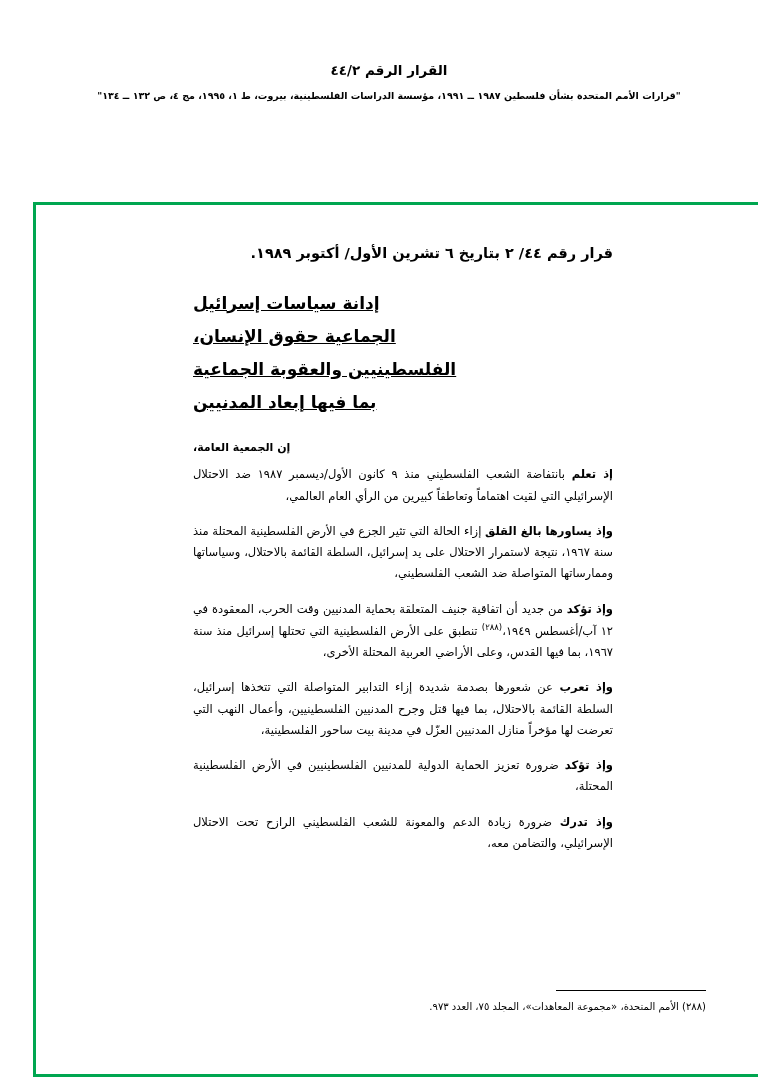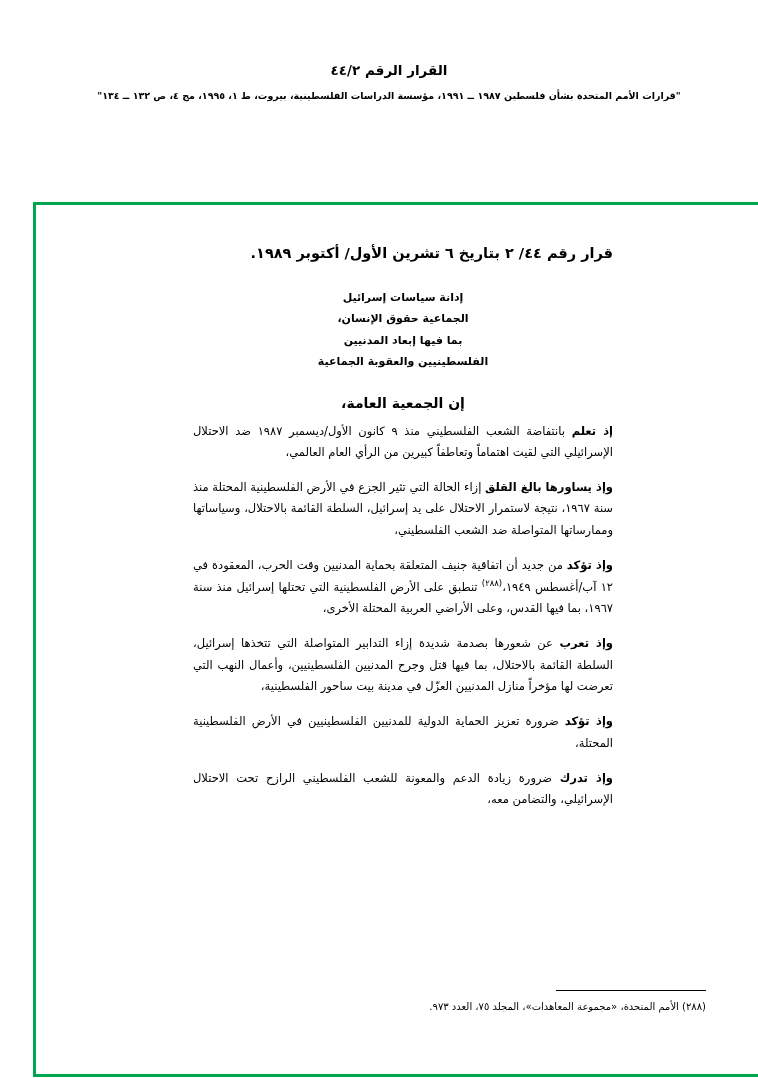--- a/index.html
+++ b/index.html
@@ -65,31 +65,32 @@
     text-align: right;
   }
   .res-heading {
     font-size: 14.5px;
     font-weight: bold;
     text-align: right;
     margin: 0 0 22px 0;
     line-height: 1.5;
   }
   .subject {
-    text-align: center;
-    font-size: 11px;
+    text-align: left;
+    font-size: 17px;
     font-weight: bold;
     line-height: 1.95;
     margin: 0 0 22px 0;
+    text-decoration: underline;
   }
   .assembly {
-    font-size: 14px;
+    font-size: 11px;
     font-weight: bold;
     margin: 0 0 10px 0;
-    text-align: center;
+    text-align: left;
   }
   p.para {
     font-size: 11.5px;
     line-height: 1.85;
     margin: 0 0 14px 0;
     text-align: justify;
     text-justify: inter-word;
   }
   .b {
     font-weight: bold;
@@ -129,22 +130,22 @@
 
   <div class="frame">
     <div class="frame-inner">
       <div class="body-col">
 
         <div class="res-heading">قرار رقم ٤٤/ ٢ بتاريخ ٦ تشرين الأول/ أكتوبر ١٩٨٩.</div>
 
         <div class="subject">
           <div>إدانة سياسات إسرائيل</div>
           <div>الجماعية حقوق الإنسان،</div>
+          <div>الفلسطينيين والعقوبة الجماعية</div>
           <div>بما فيها إبعاد المدنيين</div>
-          <div>الفلسطينيين والعقوبة الجماعية</div>
         </div>
 
         <div class="assembly">إن الجمعية العامة،</div>
 
         <p class="para"><span class="b">إذ تعلم</span><span> بانتفاضة الشعب الفلسطيني منذ ٩ كانون الأول/ديسمبر ١٩٨٧ ضد الاحتلال الإسرائيلي التي لقيت اهتماماً وتعاطفاً كبيرين من الرأي العام العالمي،</span></p>
 
         <p class="para"><span class="b">وإذ يساورها بالغ القلق</span><span> إزاء الحالة التي تثير الجزع في الأرض الفلسطينية المحتلة منذ سنة ١٩٦٧، نتيجة لاستمرار الاحتلال على يد إسرائيل، السلطة القائمة بالاحتلال، وسياساتها وممارساتها المتواصلة ضد الشعب الفلسطيني،</span></p>
 
         <p class="para"><span class="b">وإذ تؤكد</span><span> من جديد أن اتفاقية جنيف المتعلقة بحماية المدنيين وقت الحرب، المعقودة في ١٢ آب/أغسطس ١٩٤٩،</span><span class="sup">(٢٨٨)</span><span> تنطبق على الأرض الفلسطينية التي تحتلها إسرائيل منذ سنة ١٩٦٧، بما فيها القدس، وعلى الأراضي العربية المحتلة الأخرى،</span></p>
 

